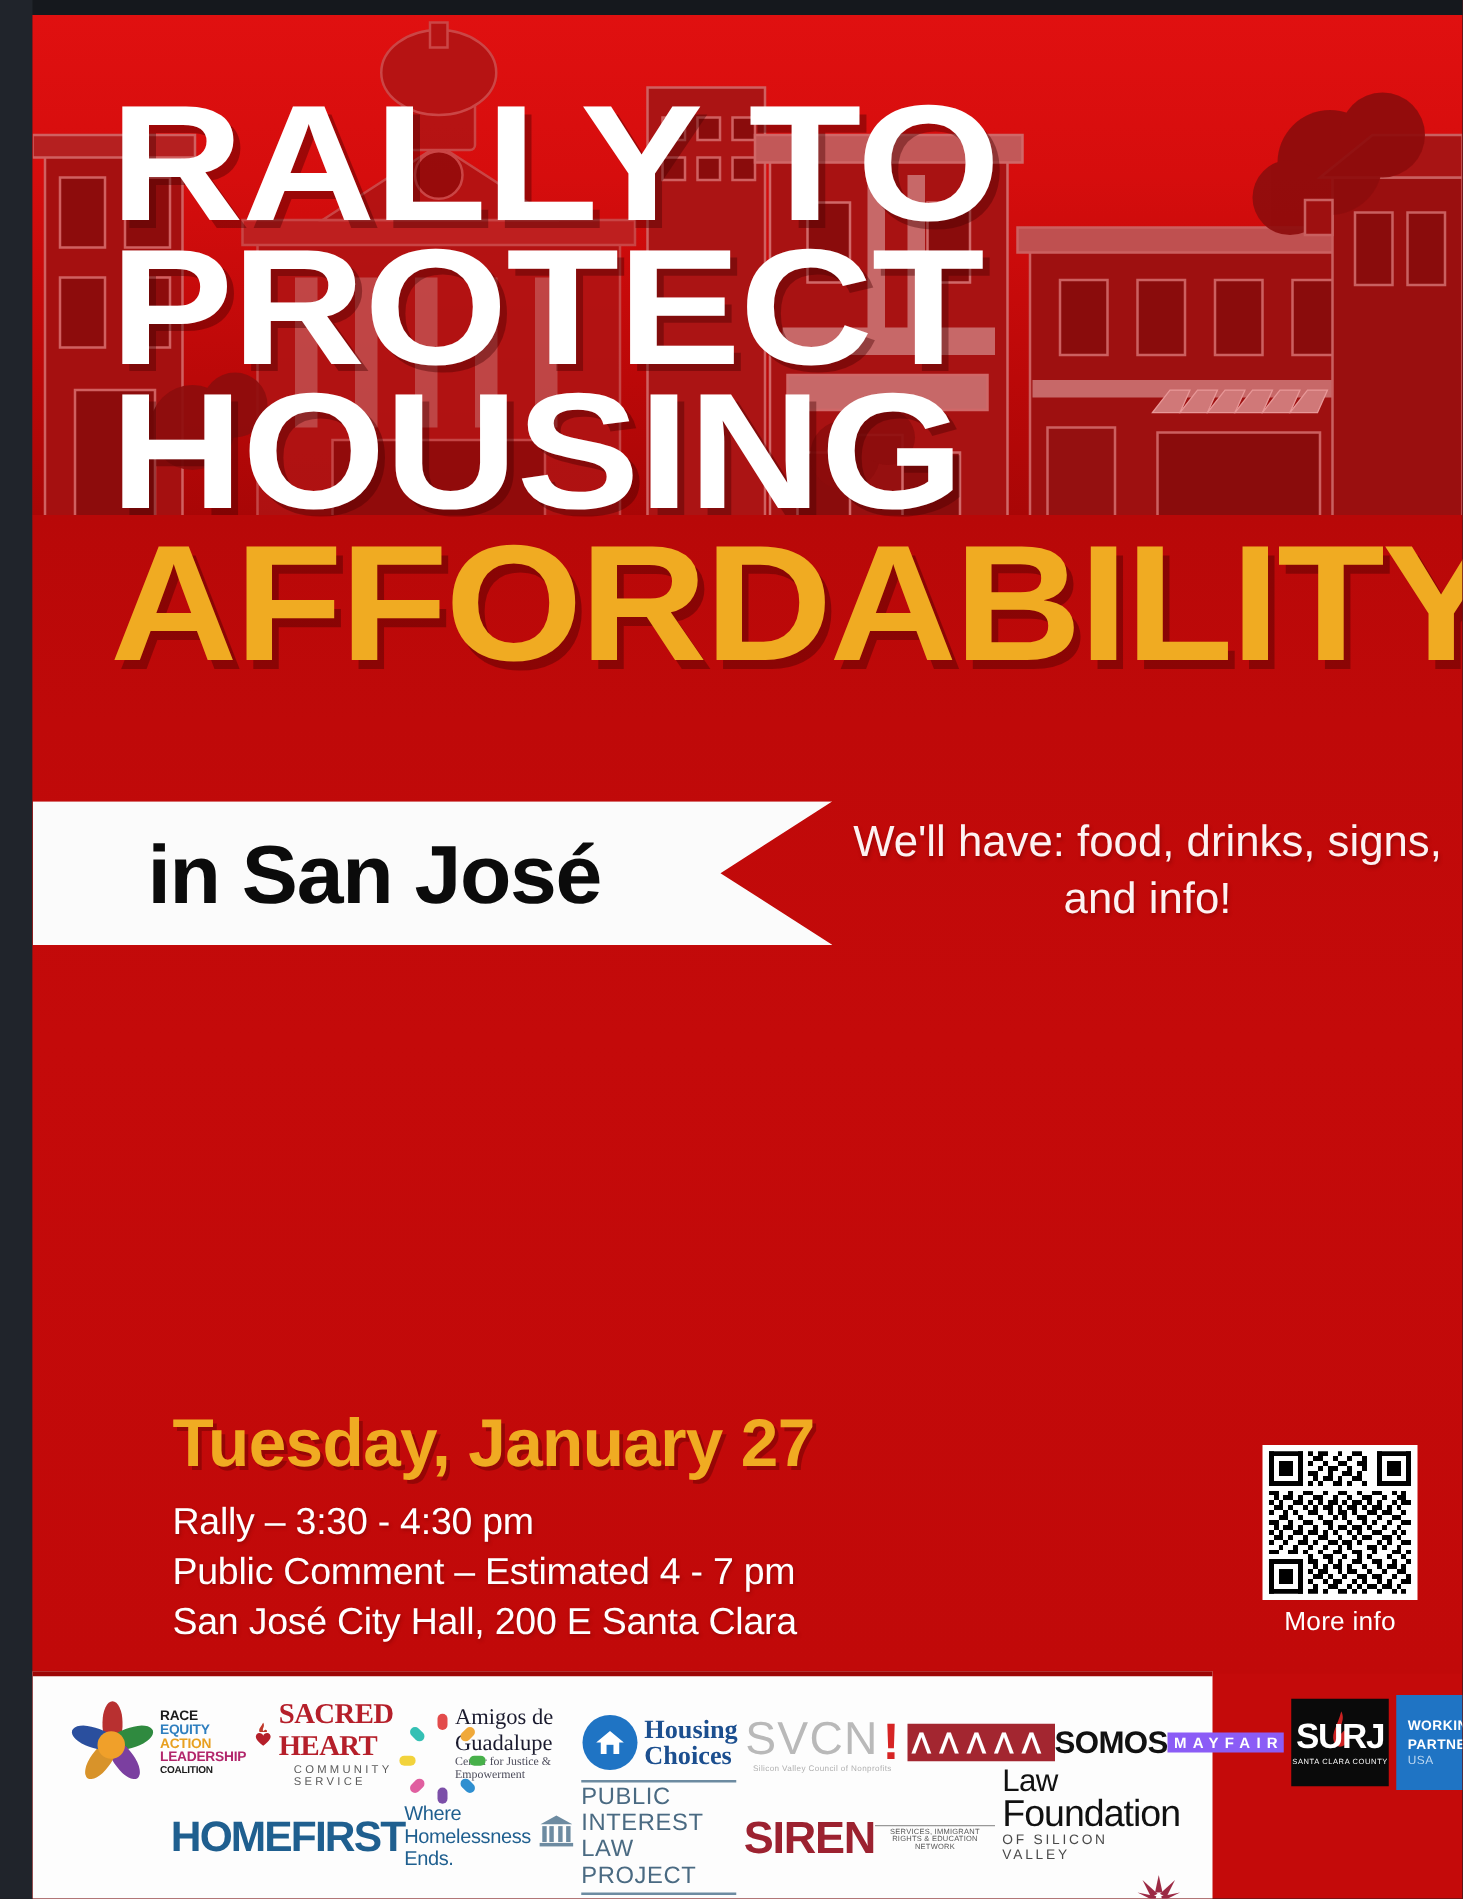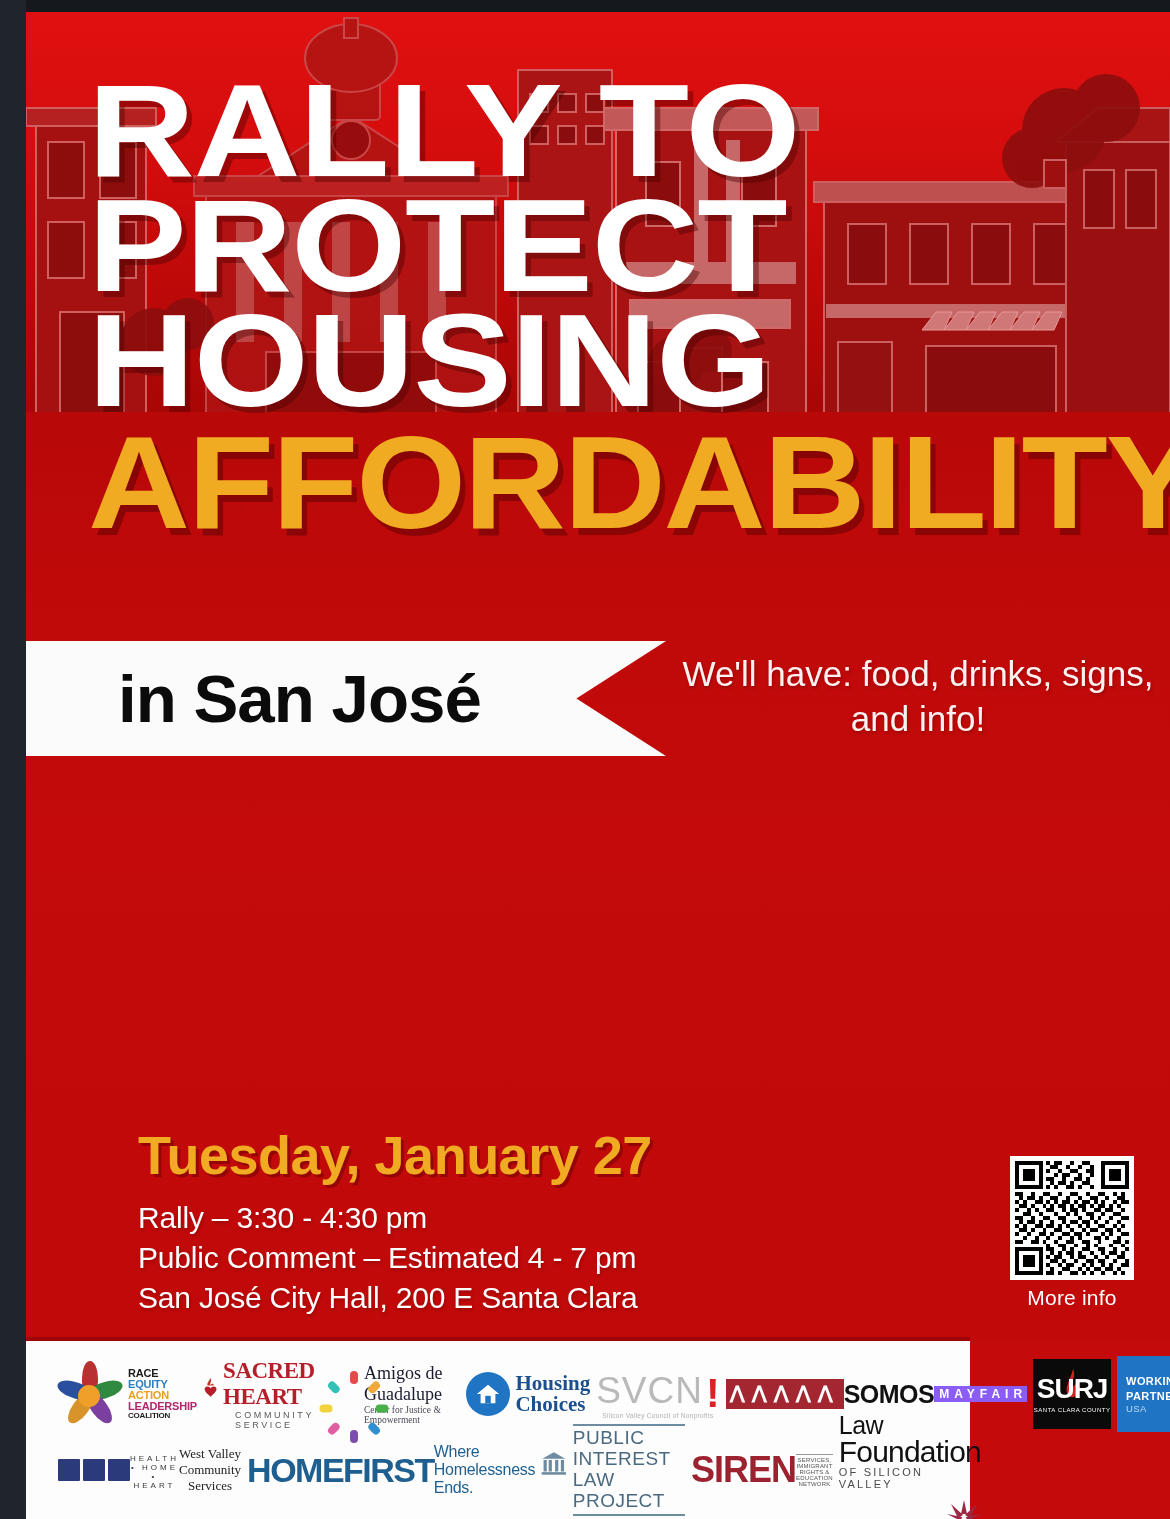--- a/index.html
+++ b/index.html
@@ -773,29 +773,20 @@
             <div class="l2">USA</div>
           </div>
         </div>
 
       </div>
 
       <div class="logo-row second">
 
         <div style="width:110px"></div>
 
-        <div class="logo wvcs">
-          <div class="wvcs-icons">
-            <i></i>
-            <i></i>
-            <i></i>
-          </div>
-          <div class="wvcs-tag">HEALTH • HOME • HEART</div>
-          <div class="wvcs-name">West Valley Community Services</div>
-        </div>
 
         <div class="logo homefirst">
           <div class="hf-word">HOMEFIRST</div>
           <div class="hf-sub">Where Homelessness Ends.</div>
         </div>
 
         <div class="logo pilp">
           <div class="pilp-bank">
             <svg viewBox="0 0 40 38">
               <path d="M20 2 L38 12 L2 12 Z" fill="#6d8ba1"></path>

